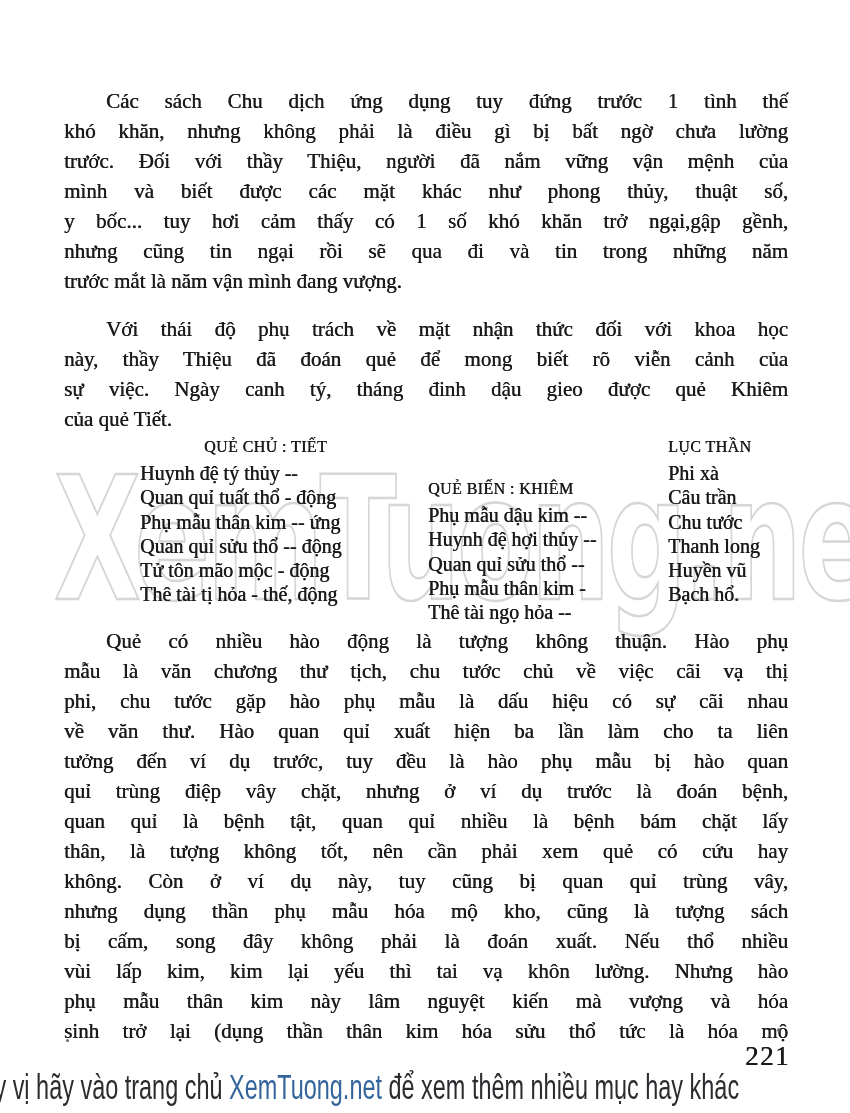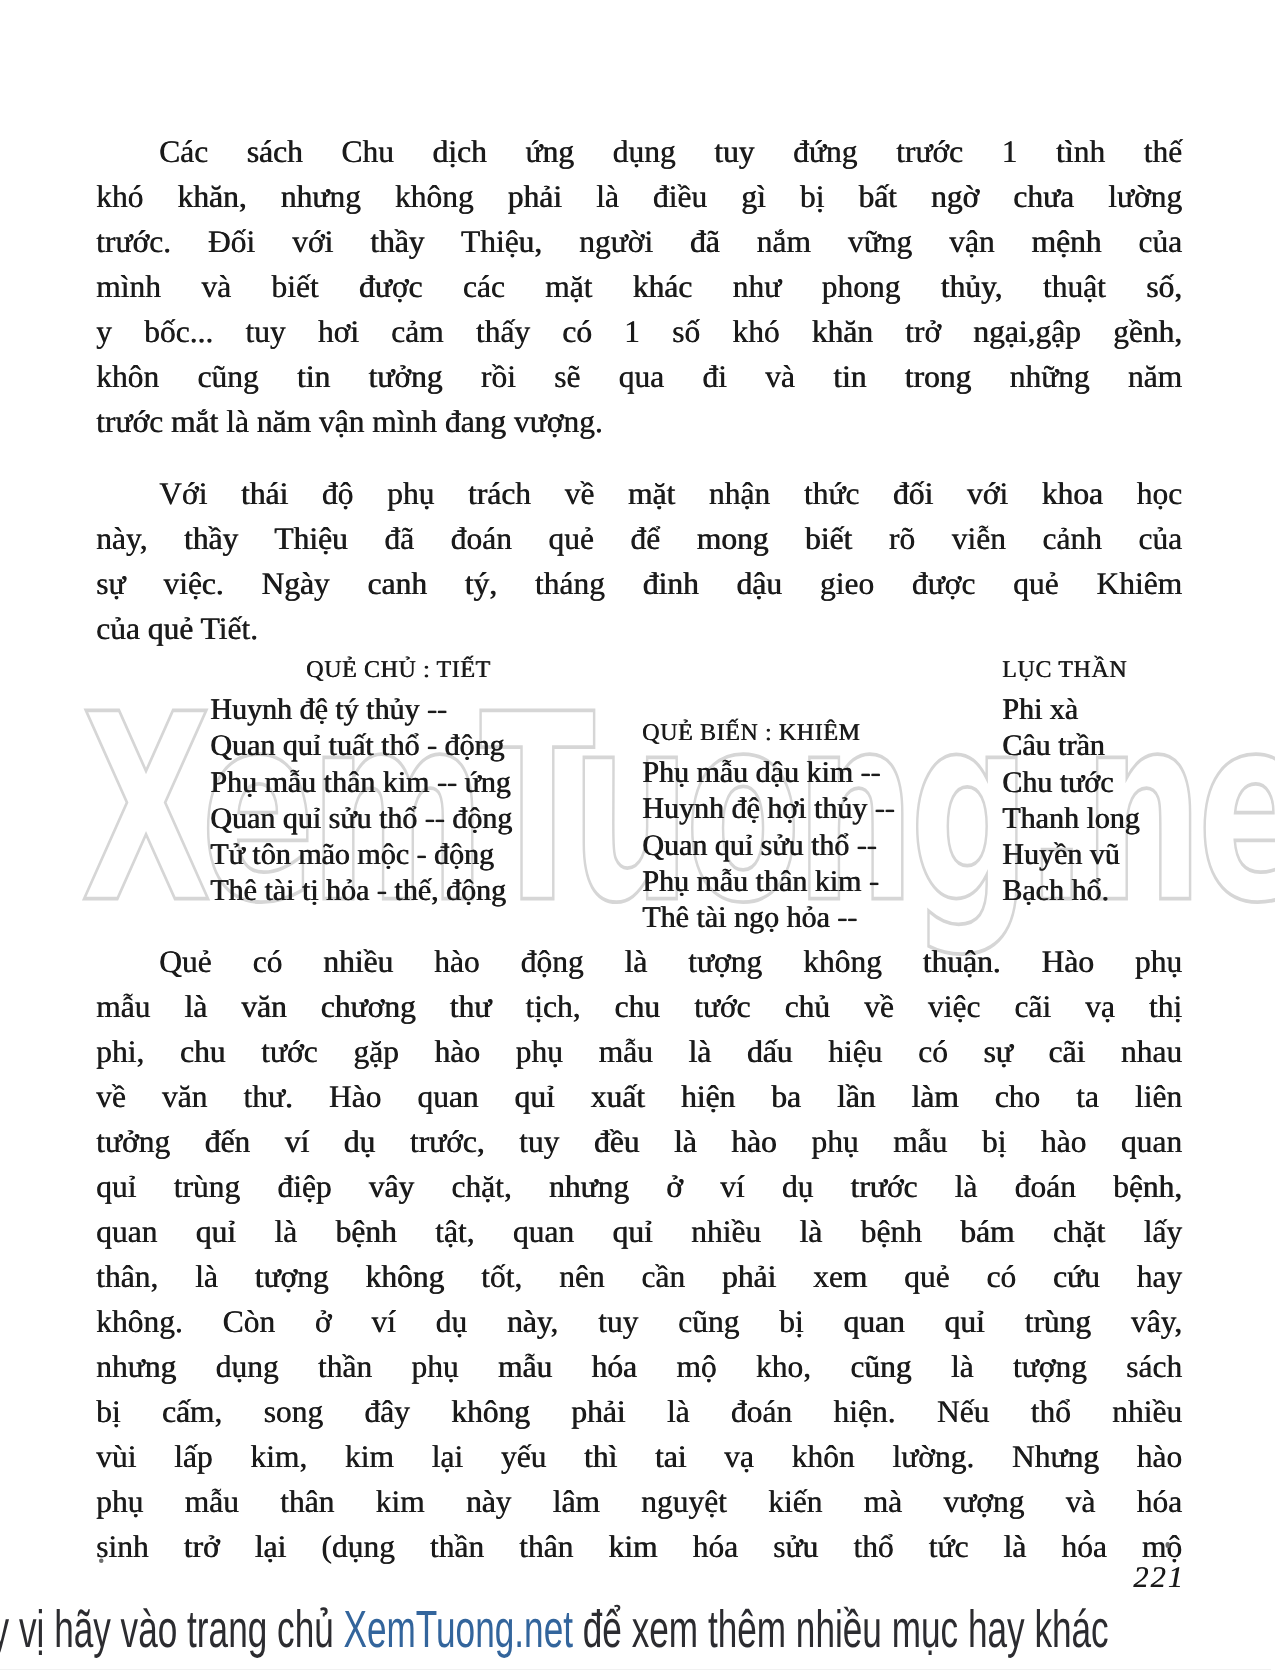--- a/index.html
+++ b/index.html
@@ -43,23 +43,22 @@
     font-size:16px; height:23px; letter-spacing:0.4px;
     text-shadow:0.4px 0 0 currentColor;
   }
   .tcol-main .thead { padding-left:64px; }
   .tcol-than .thead { padding-left:2px; }
   .trow { line-height:24.3px; }
   .tcol-than .trow { padding-left:2px; }
 
   .page-number {
     position:absolute; top:1041px; right:60px; z-index:1;
-    font-size:20px; letter-spacing:1.5px;
+    font-size:27px; letter-spacing:1.5px;
     text-shadow:0.4px 0 0 currentColor;
-    font-style:italic;
   }
   .footer {
     position:absolute; top:1066px; left:0; width:702px; z-index:2;
     display:flex; justify-content:center;
   }
   .footer-inner {
     white-space:nowrap;
     font-family:"Liberation Sans","DejaVu Sans",sans-serif;
     font-size:35px; line-height:42px; font-weight:400; color:#2c2c30;
     transform:scaleX(0.67); transform-origin:center top;
@@ -77,21 +76,21 @@
   <div class="watermark" style="-webkit-text-stroke: 2.5px rgb(214, 214, 214);">XemTuong.net</div>
 
   <div class="content">
 
     <div class="para" id="para-0">
         <div class="line ind">Các sách Chu dịch ứng dụng tuy đứng trước 1 tình thế</div>
         <div class="line">khó khăn, nhưng không phải là điều gì bị bất ngờ chưa lường</div>
         <div class="line">trước. Đối với thầy Thiệu, người đã nắm vững vận mệnh của</div>
         <div class="line">mình và biết được các mặt khác như phong thủy, thuật số,</div>
         <div class="line">y bốc... tuy hơi cảm thấy có 1 số khó khăn trở ngại,gập gềnh,</div>
-        <div class="line">khôn cũng tin tưởng rồi sẽ qua đi và tin trong những năm</div>
+        <div class="line">nhưng cũng tin ngại rồi sẽ qua đi và tin trong những năm</div>
         <div class="line last">trước mắt là năm vận mình đang vượng.</div>
       </div>
 
     <div class="para" id="para-1">
         <div class="line ind">Với thái độ phụ trách về mặt nhận thức đối với khoa học</div>
         <div class="line">này, thầy Thiệu đã đoán quẻ để mong biết rõ viễn cảnh của</div>
         <div class="line">sự việc. Ngày canh tý, tháng đinh dậu gieo được quẻ Khiêm</div>
         <div class="line last">của quẻ Tiết.</div>
       </div>
 
@@ -134,21 +133,21 @@
         <div class="line ind">Quẻ có nhiều hào động là tượng không thuận. Hào phụ</div>
         <div class="line">mẫu là văn chương thư tịch, chu tước chủ về việc cãi vạ thị</div>
         <div class="line">phi, chu tước gặp hào phụ mẫu là dấu hiệu có sự cãi nhau</div>
         <div class="line">về văn thư. Hào quan quỉ xuất hiện ba lần làm cho ta liên</div>
         <div class="line">tưởng đến ví dụ trước, tuy đều là hào phụ mẫu bị hào quan</div>
         <div class="line">quỉ trùng điệp vây chặt, nhưng ở ví dụ trước là đoán bệnh,</div>
         <div class="line">quan quỉ là bệnh tật, quan quỉ nhiều là bệnh bám chặt lấy</div>
         <div class="line">thân, là tượng không tốt, nên cần phải xem quẻ có cứu hay</div>
         <div class="line">không. Còn ở ví dụ này, tuy cũng bị quan quỉ trùng vây,</div>
         <div class="line">nhưng dụng thần phụ mẫu hóa mộ kho, cũng là tượng sách</div>
-        <div class="line">bị cấm, song đây không phải là đoán hiện. Nếu thổ nhiều</div>
+        <div class="line">bị cấm, song đây không phải là đoán xuất. Nếu thổ nhiều</div>
         <div class="line">vùi lấp kim, kim lại yếu thì tai vạ khôn lường. Nhưng hào</div>
         <div class="line">phụ mẫu thân kim này lâm nguyệt kiến mà vượng và hóa</div>
         <div class="line">sinh trở lại (dụng thần thân kim hóa sửu thổ tức là hóa mộ</div>
       </div>
 
   </div>
 
   <div class="page-number">221</div>
 
   <div class="footer">

